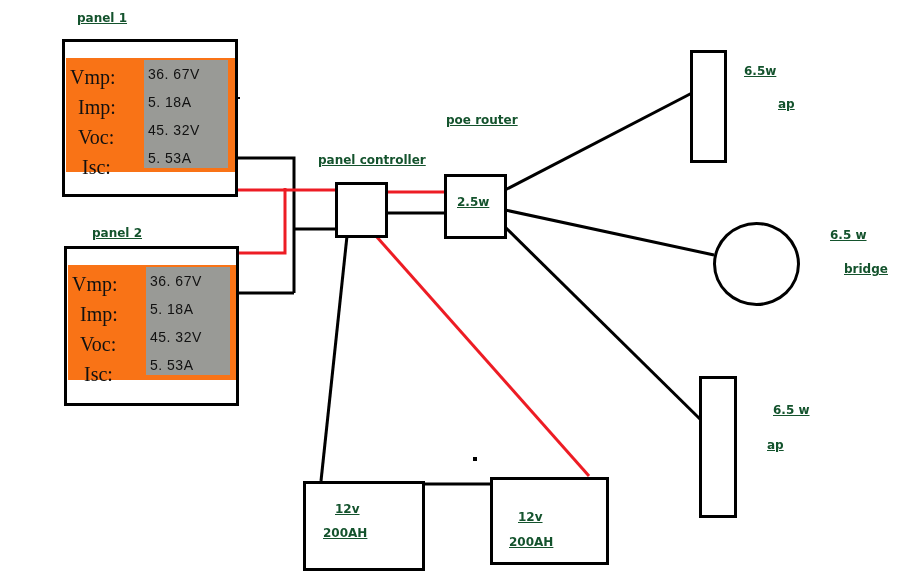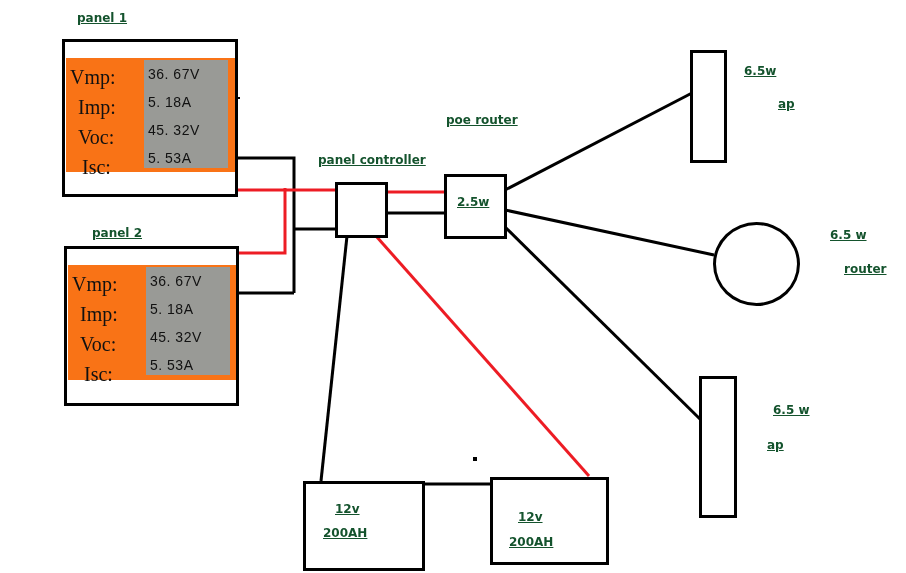--- a/index.html
+++ b/index.html
@@ -91,21 +91,21 @@
 <div class="box" style="left:444px; top:174px; width:63px; height:65px;">
   <div class="lbl" style="left:10px; top:18px;">2.5w</div>
 </div>
 
 <div class="box" style="left:690px; top:50px; width:37px; height:113px;"></div>
 <div class="lbl" style="left:744px; top:64px;">6.5w</div>
 <div class="lbl" style="left:778px; top:97px;">ap</div>
 
 <div class="circle" style="left:713px; top:222px; width:87px; height:84px;"></div>
 <div class="lbl" style="left:830px; top:228px;">6.5 w</div>
-<div class="lbl" style="left:844px; top:262px;">router</div>
+<div class="lbl" style="left:844px; top:262px;">bridge</div>
 
 <div class="box" style="left:699px; top:376px; width:38px; height:142px;"></div>
 <div class="lbl" style="left:773px; top:403px;">6.5 w</div>
 <div class="lbl" style="left:767px; top:438px;">ap</div>
 
 <div class="box" style="left:303px; top:481px; width:122px; height:90px;">
   <div class="lbl" style="left:29px; top:18px;">12v</div>
   <div class="lbl" style="left:17px; top:42px;">200AH</div>
 </div>
 <div class="box" style="left:490px; top:477px; width:119px; height:88px;">

